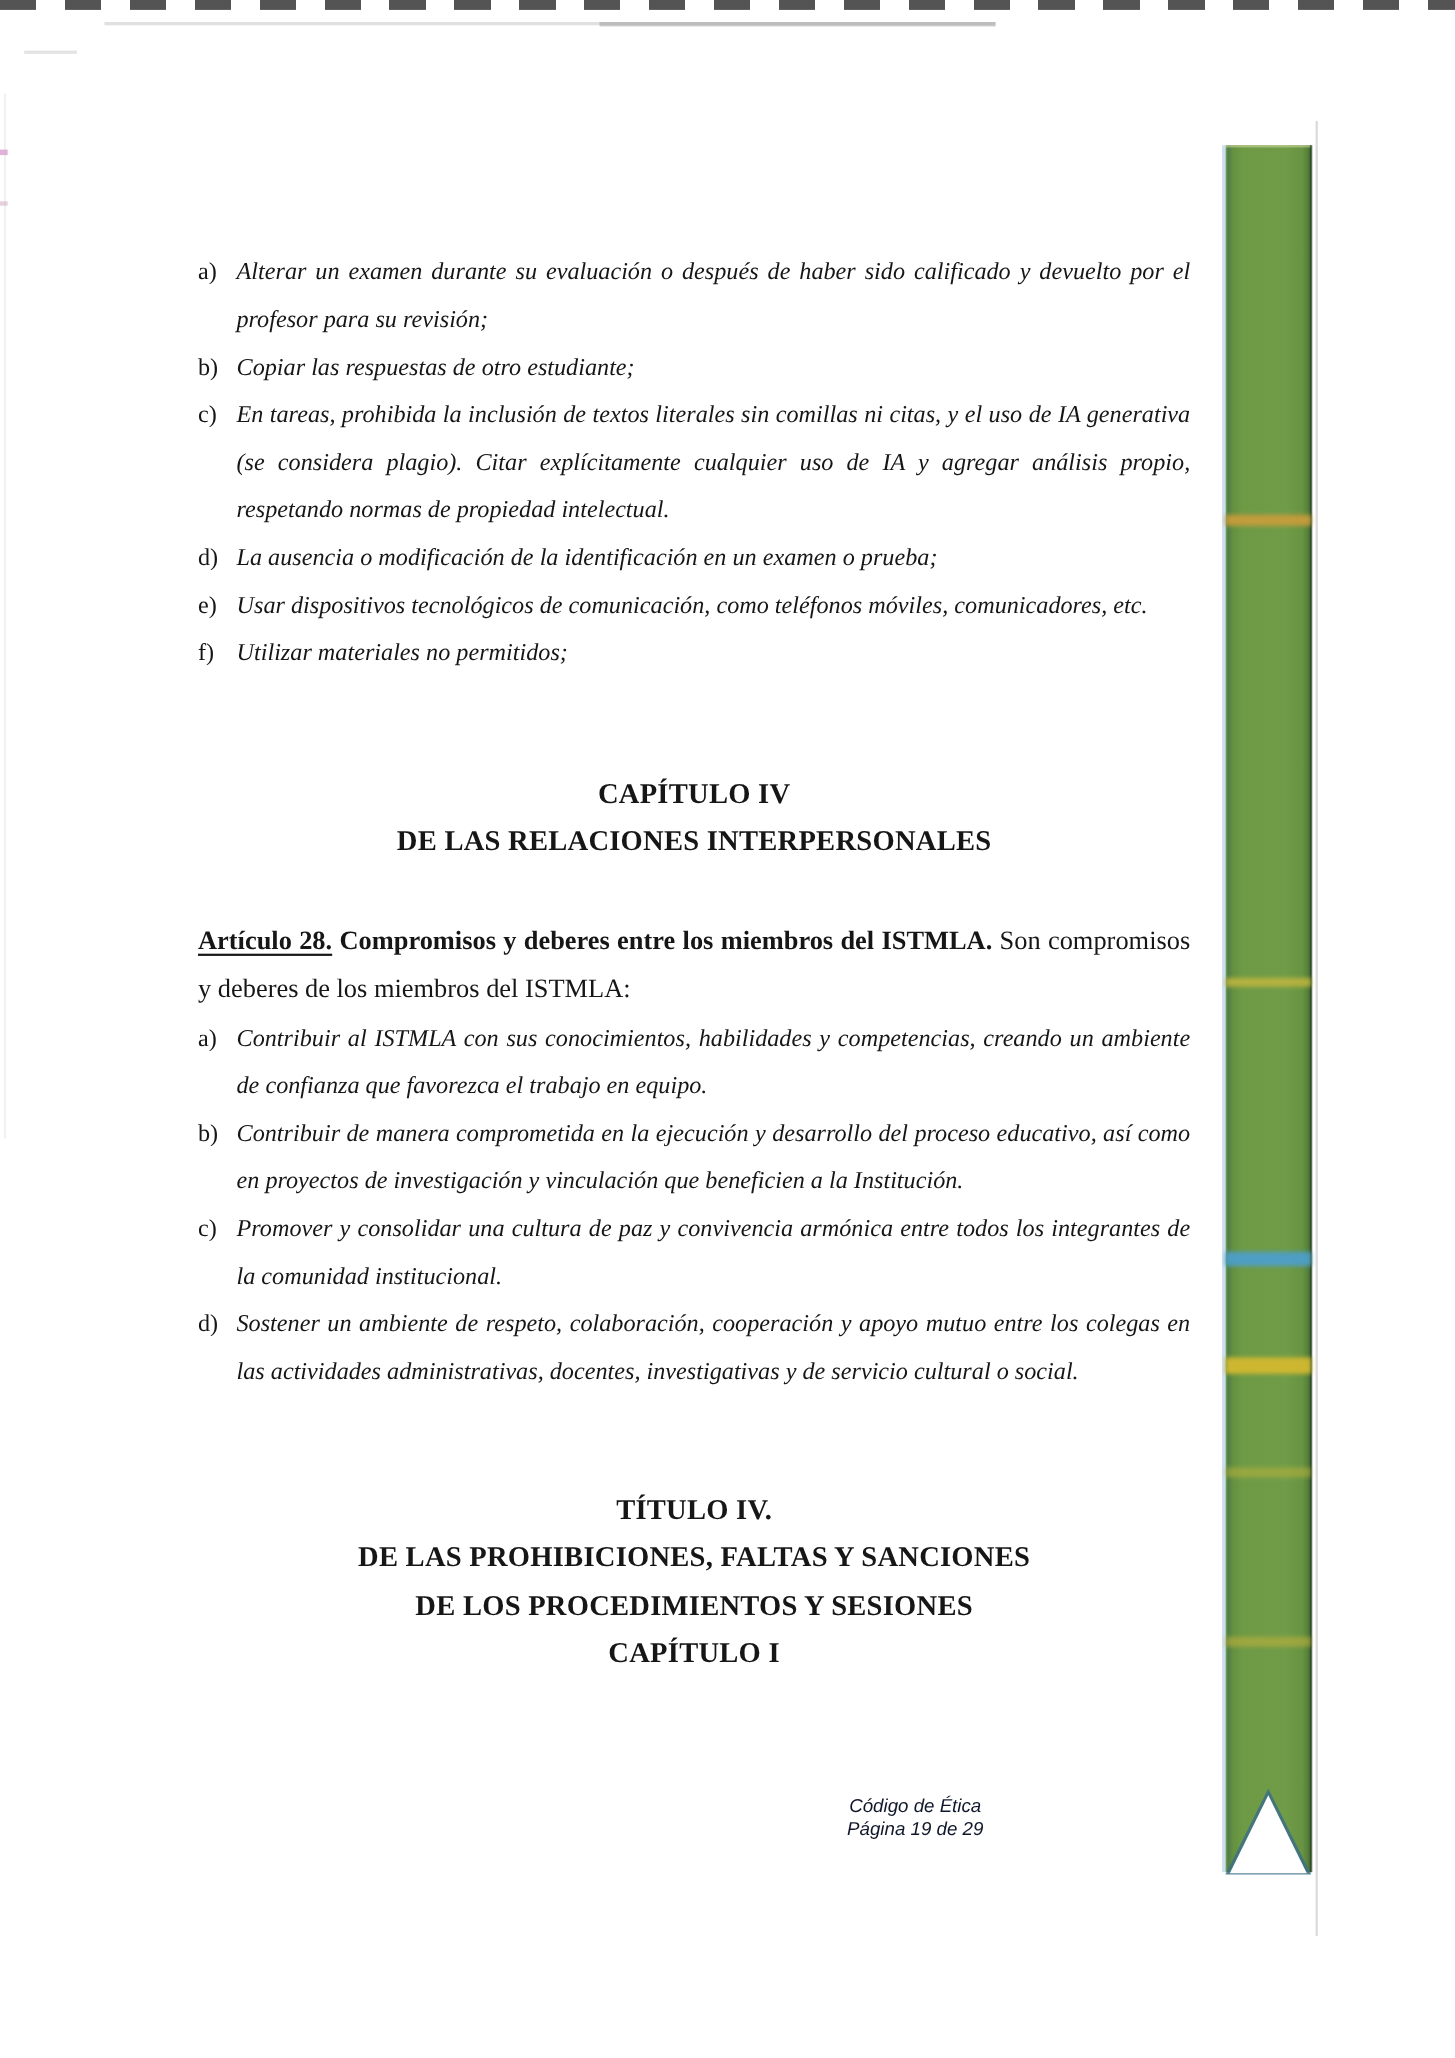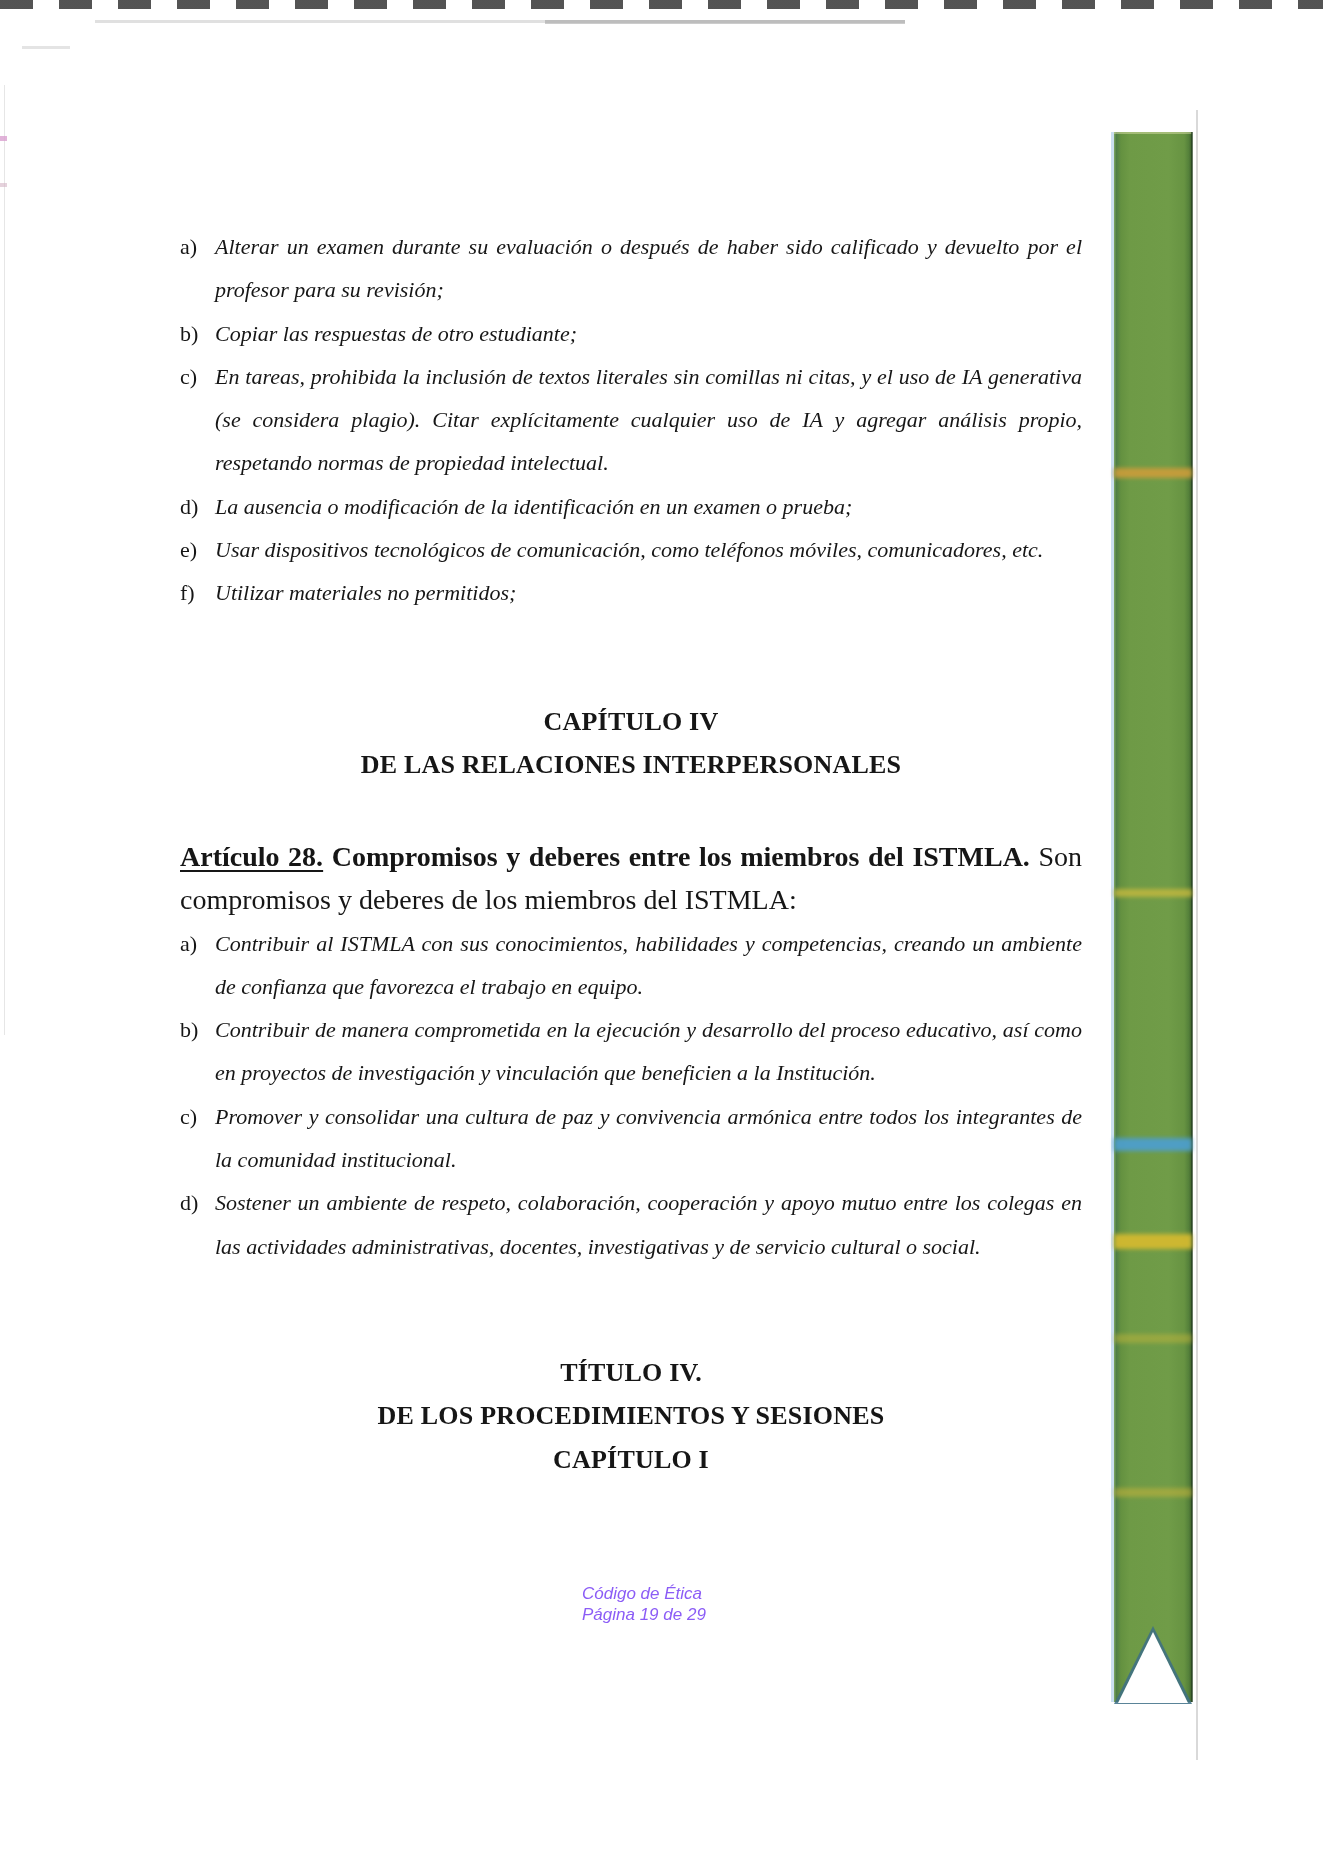--- a/index.html
+++ b/index.html
@@ -28,30 +28,30 @@
   .body-text{font-size:22px;line-height:43.3px;text-align:justify;}
   .list-block{position:absolute;left:180px;width:902px;}
   .list-item{display:flex;}
   .list-letter{flex:0 0 35px;font-size:22px;line-height:43.3px;}
   .list-text{flex:1;width:867px;font-style:italic;}
 
   .heading-block{position:absolute;left:180px;width:902px;text-align:center;}
   .heading-line{font-weight:bold;font-size:26px;line-height:43.3px;letter-spacing:.2px;}
 
   .article-block{position:absolute;left:180px;width:902px;}
-  .article-intro{font-size:28px;line-height:43.3px;text-align:justify;font-weight:normal;}
+  .article-intro{font-size:24px;line-height:43.3px;text-align:justify;font-weight:normal;}
   .article-label{font-weight:bold;text-decoration:underline;text-decoration-thickness:2px;text-underline-offset:4px;}
   .article-bold{font-weight:bold;}
 
   
   .footer-block{
-    position:absolute;right:241px;top:1584px;width:500px;
-    text-align:left;
+    position:absolute;right:241px;top:1632px;width:500px;
+    text-align:center;
     font-family:"Liberation Sans","DejaVu Sans",sans-serif;
-    font-style:italic;font-size:17px;line-height:20.5px;color:#8b5cf6;
+    font-style:italic;font-size:17px;line-height:20.5px;color:#0f172a;
   }
 
   
   .ribbon{
     position:absolute;left:1114px;top:132px;width:78px;height:1570px;
     background:linear-gradient(90deg,
       #7ea763 0%, #4f7e47 3%, #649140 9%,
       #6e9a46 20%, #709c48 70%, #679342 90%,
       #54803a 96%, #3c5c2e 100%);
     box-shadow:inset 0 2px 0 rgba(230,230,180,.45);
@@ -137,20 +137,21 @@
       </div>
       <div class="list-item">
         <span class="list-letter">d)</span>
         <div class="list-text">Sostener un ambiente de respeto, colaboración, cooperación y apoyo mutuo entre los colegas en las actividades administrativas, docentes, investigativas y de servicio cultural o social.</div>
       </div>
     </div>
   </div>
 
   <div class="heading-block" style="top:1351px;">
     <div class="heading-line">TÍTULO IV.</div>
+    <div class="heading-line">DE LAS PROHIBICIONES, FALTAS Y SANCIONES</div>
     <div class="heading-line">DE LOS PROCEDIMIENTOS Y SESIONES</div>
     <div class="heading-line">CAPÍTULO I</div>
   </div>
 
   <div class="footer-block">
     <div>Código de Ética</div>
     <div>Página 19 de 29</div>
   </div>
 
   <div class="ribbon" id="ribbon">

